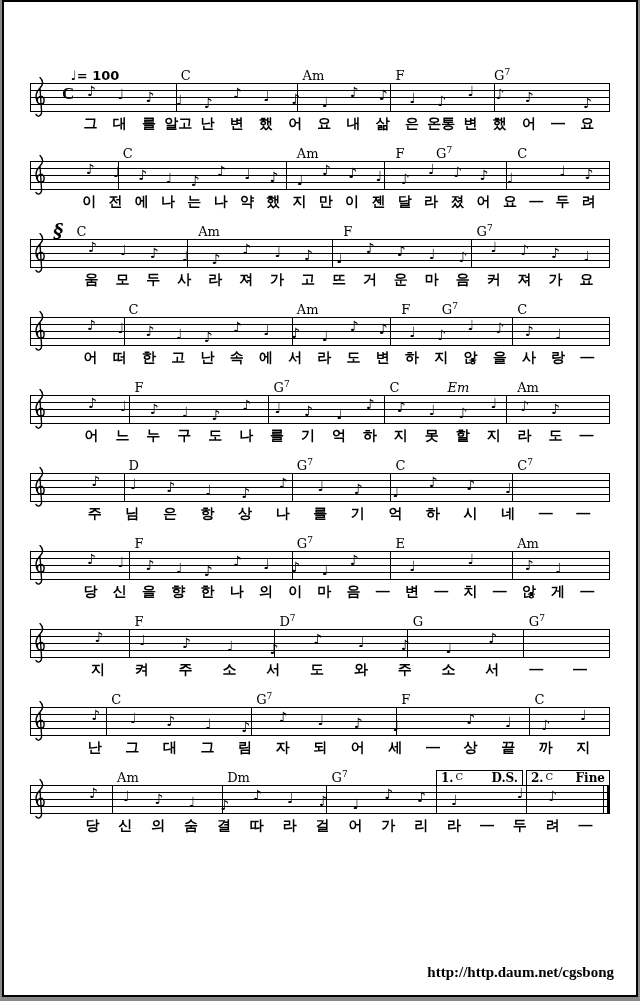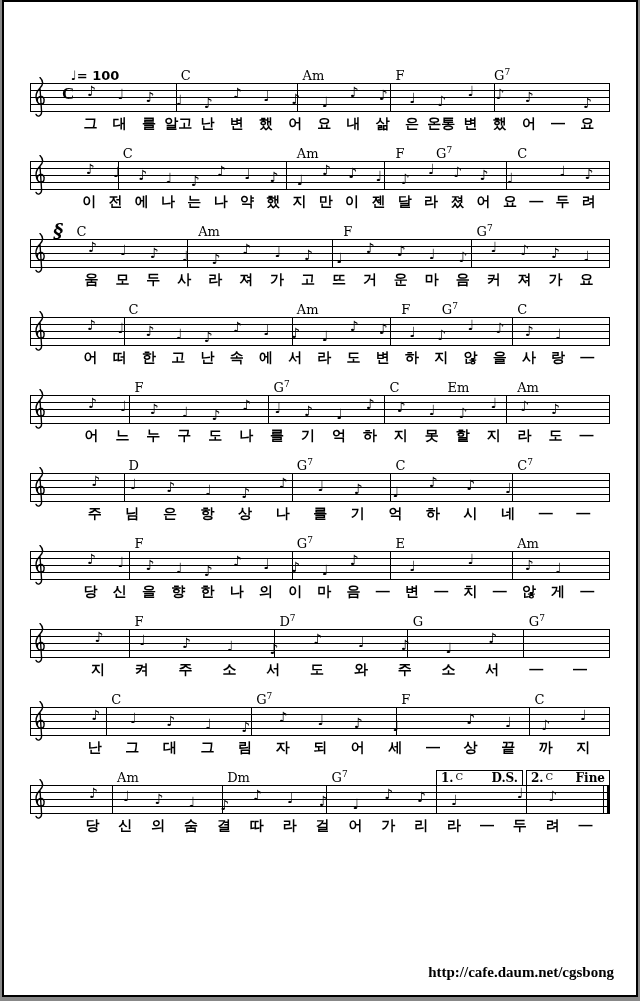--- a/index.html
+++ b/index.html
@@ -300,21 +300,21 @@
           <span class="syl">사</span>
           <span class="syl">랑</span>
           <span class="syl">—</span>
         </div>
       </section>
       <section class="system">
         <div class="chord-row">
           <span class="chord" style="left: 18%;">F</span>
           <span class="chord" style="left: 42%;">G<sup>7</sup></span>
           <span class="chord" style="left: 62%;">C</span>
-          <span class="chord" style="left: 72%;">Em</span>
+          <span class="chord" style="left: 72%; font-style: italic;">Em</span>
           <span class="chord" style="left: 84%;">Am</span>
         </div>
         <div class="staff-row">
           <div class="staff">
             <span class="barline" style="left: 17%;"></span>
             <span class="barline" style="left: 41%;"></span>
             <span class="barline" style="left: 61%;"></span>
             <span class="barline" style="left: 82%;"></span>
             <span class="barline" style="right: 0px;"></span>
             <div class="notes">
@@ -635,14 +635,14 @@
           <span class="syl">리</span>
           <span class="syl">라</span>
           <span class="syl">—</span>
           <span class="syl">두</span>
           <span class="syl">려</span>
           <span class="syl">—</span>
         </div>
       </section>
     </div>
 
-  <div class="footer">http://cafe.daum.net/cgsbong</div>
+  <div class="footer">http://http.daum.net/cgsbong</div>
 </div>
 
 </body></html>

